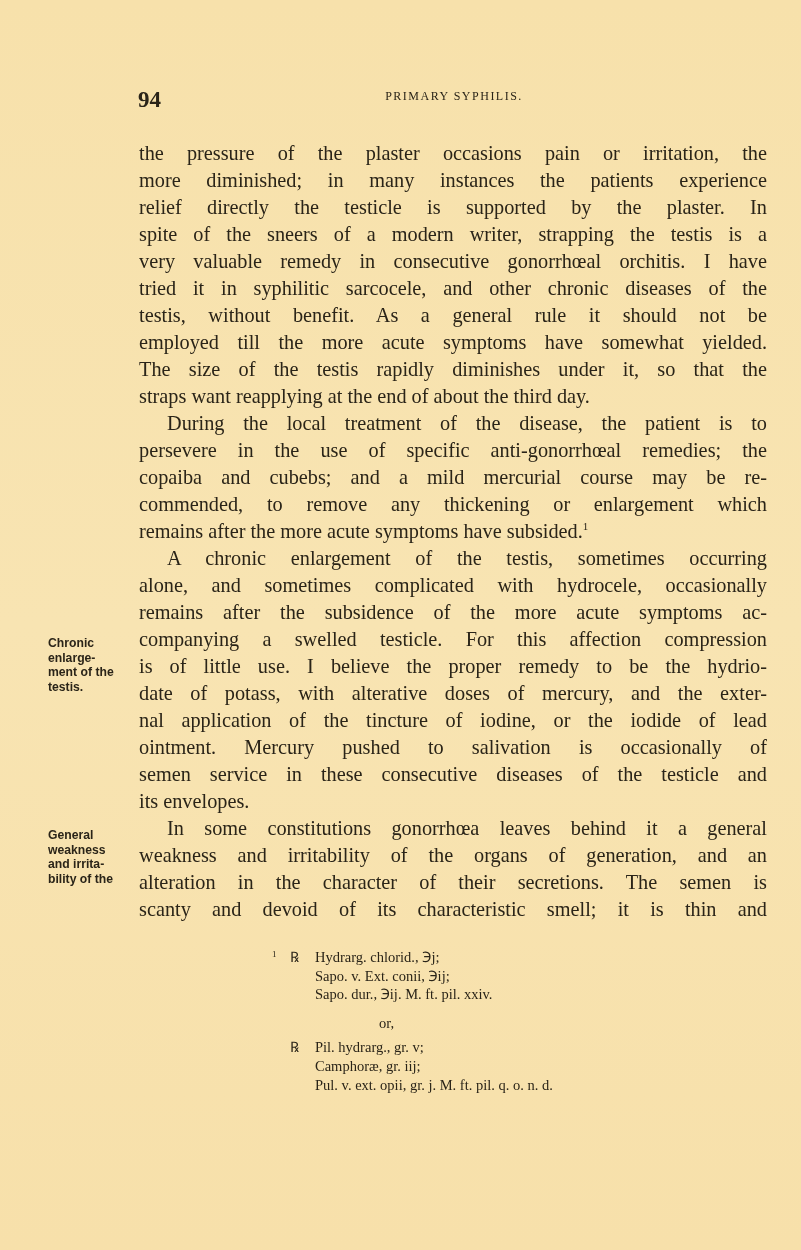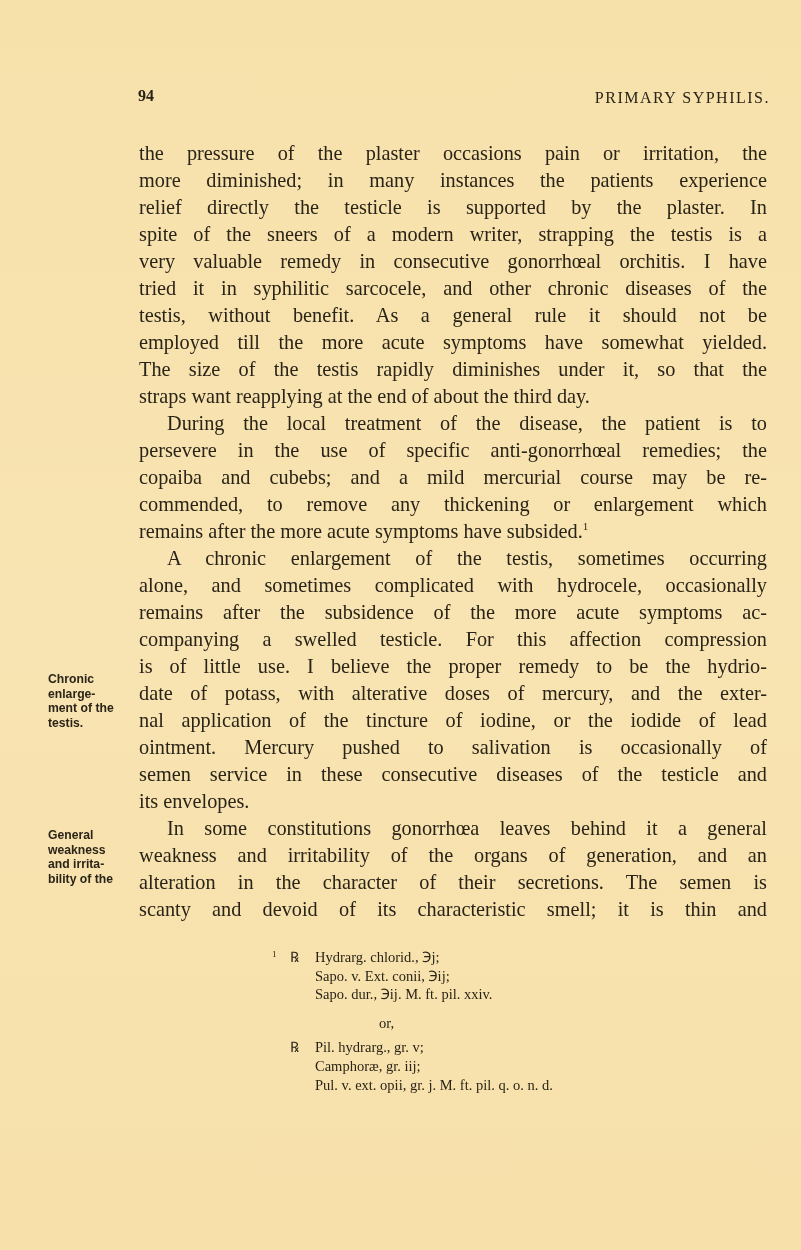--- a/index.html
+++ b/index.html
@@ -6,30 +6,30 @@
   body {
     width: 801px; height: 1250px; overflow: hidden;
     background: #f7e2ae;
     font-family: "DejaVu Serif", "Liberation Serif", serif;
     color: #2a2418;
     position: relative;
   }
   .page { position: absolute; left: 0; top: 0; width: 801px; height: 1250px;
     background: linear-gradient(180deg, #f7e1ab 0%, #f8e4b2 50%, #f7e0aa 100%); }
   .running-head { position: absolute; top: 87px; left: 138px; width: 632px; height: 26px; }
-  .page-number { position: absolute; left: 0; top: 0; font-family: "Liberation Serif", serif; font-size: 16px; font-weight: bold; }
-  .running-title { position: absolute; left: 0; right: 0; top: 2px; text-align: right; font-family: "Liberation Serif", serif; font-size: 16px; letter-spacing: 1.5px; }
+  .page-number { position: absolute; left: 0; top: 0; font-family: "Liberation Serif", serif; font-size: 23px; font-weight: bold; }
+  .running-title { position: absolute; left: 0; right: 0; top: 2px; text-align: center; font-family: "Liberation Serif", serif; font-size: 12px; letter-spacing: 1.5px; }
   .body-text { position: absolute; left: 139px; top: 140px; width: 628px;
     font-family: "Liberation Serif", serif; font-size: 20.3px; line-height: 27px; text-align: justify; }
   .line { display: block; white-space: nowrap; text-align-last: justify; height: 27px; }
   .line.last { text-align-last: left; }
   .line.indent { padding-left: 28px; }
   sup { font-size: 11px; line-height: 0; vertical-align: super; }
   .margin-note { position: absolute; left: 48px; font-family: "Liberation Sans", sans-serif; font-size: 12.2px; font-weight: bold; line-height: 14.6px; color: #2a2418; }
-  .mn1 { top: 672px; }
+  .mn1 { top: 636px; }
   .mn2 { top: 828px; }
   .mn1 span, .mn2 span { display: block; white-space: nowrap; }
   .footnote { position: absolute; left: 282px; top: 948px; font-family: "Liberation Serif", serif; font-size: 14.5px; line-height: 18.6px; color: #2a2418; }
   .fn-row { display: block; white-space: nowrap; height: 18.6px; }
   .fn-marker { position: absolute; left: -10px; font-size: 9px; top: -3px; }
   .rx { display: inline-block; width: 25px; margin-left: 8px; }
   .fn-indent { padding-left: 33px; }
   .fn-or { padding-left: 97px; margin-top: 10px; margin-bottom: 6px; }
 </style>
 </head>

